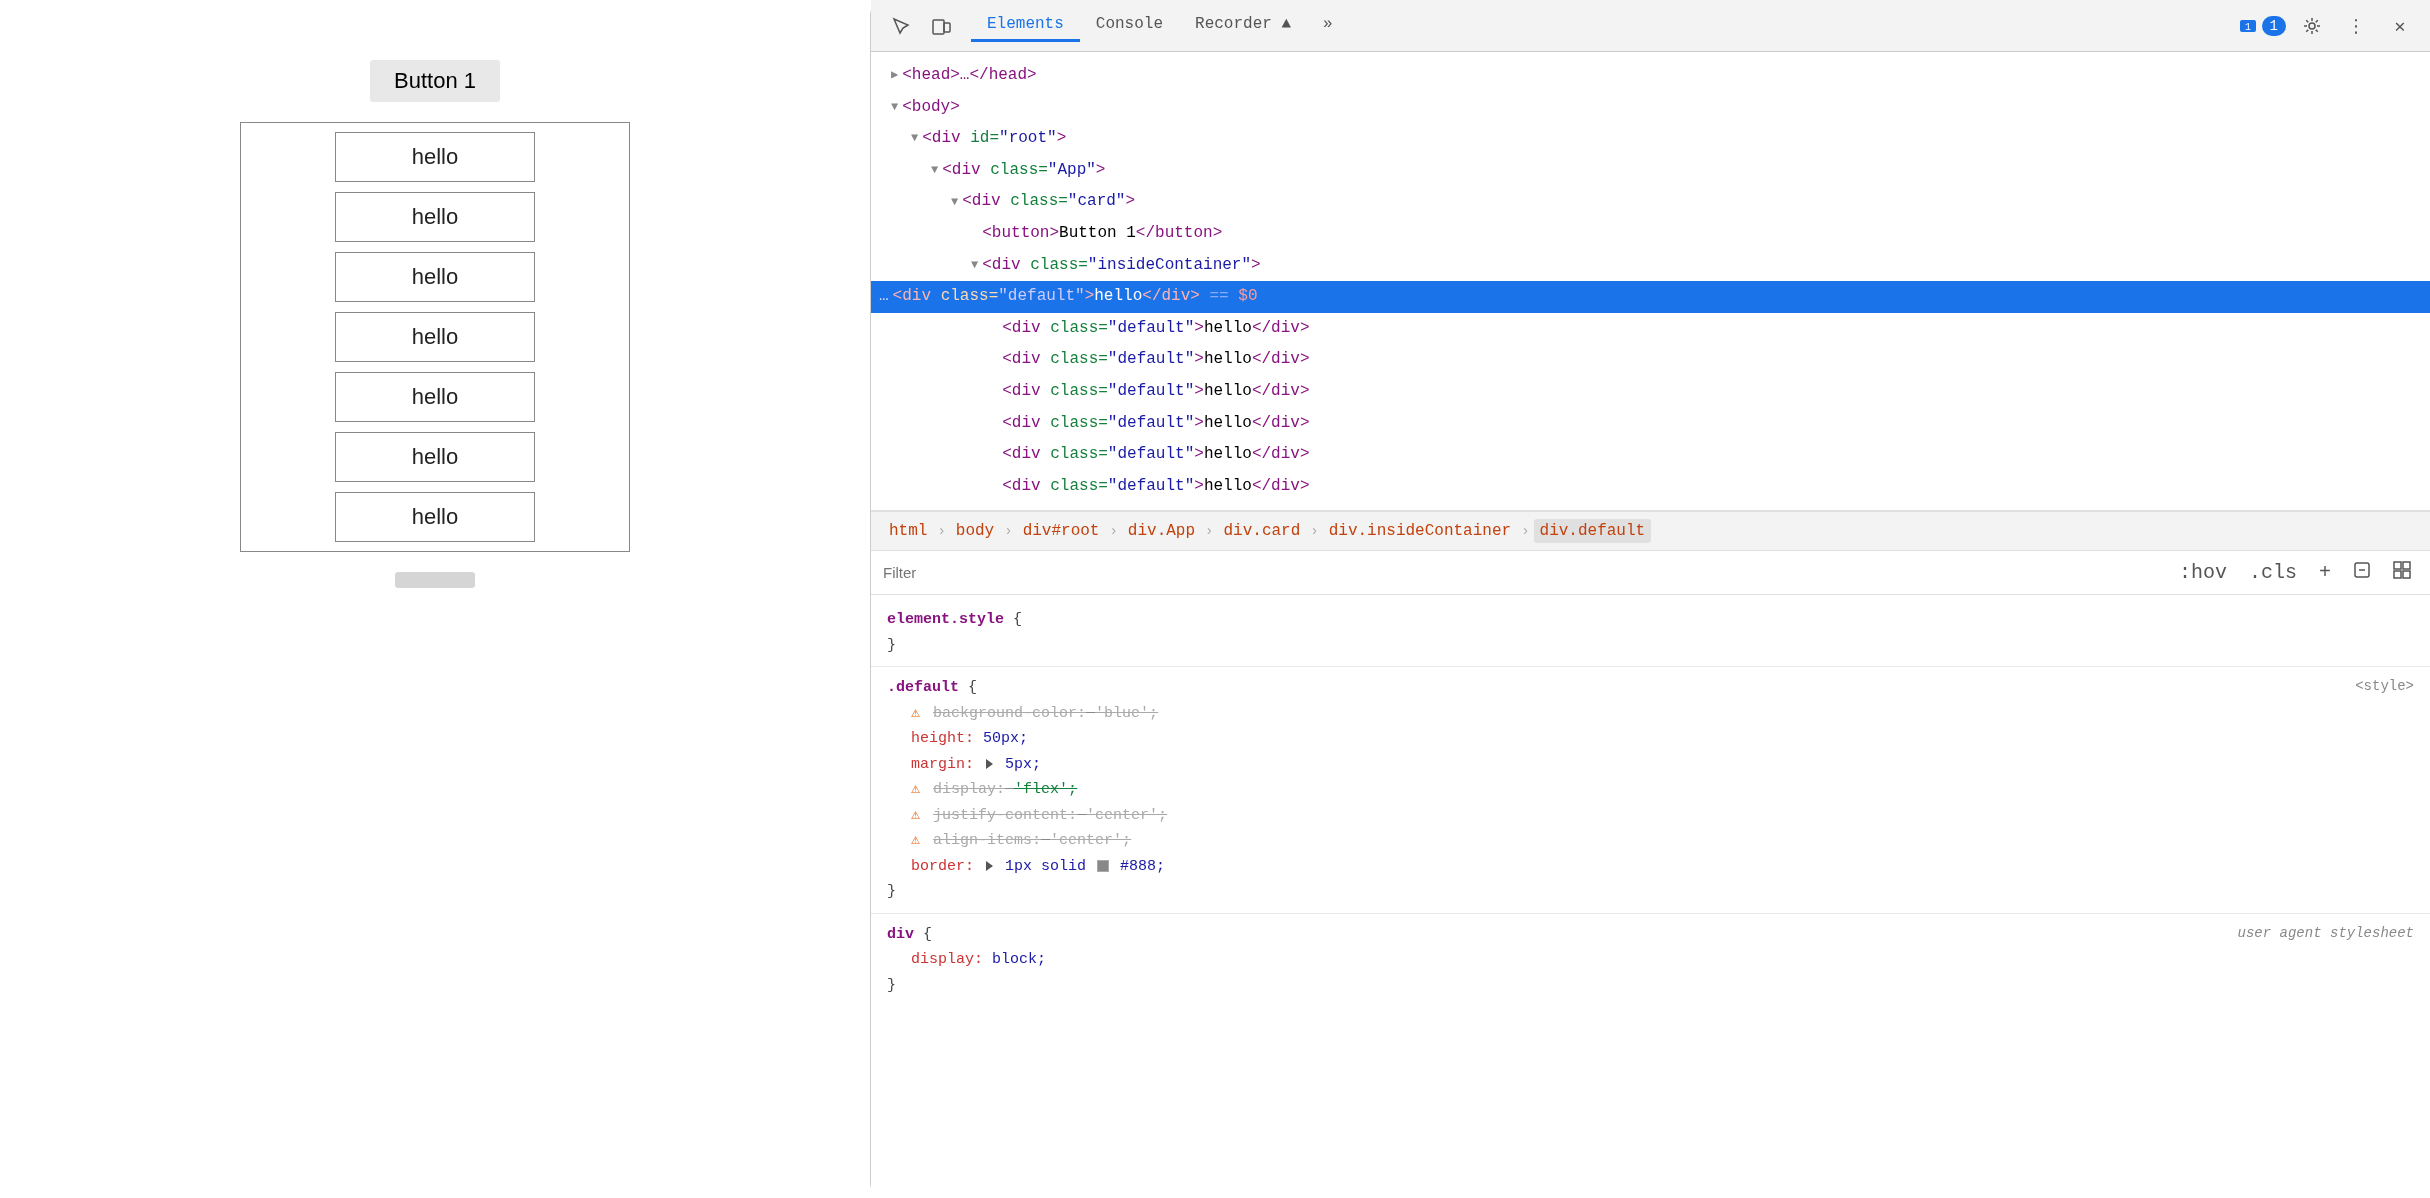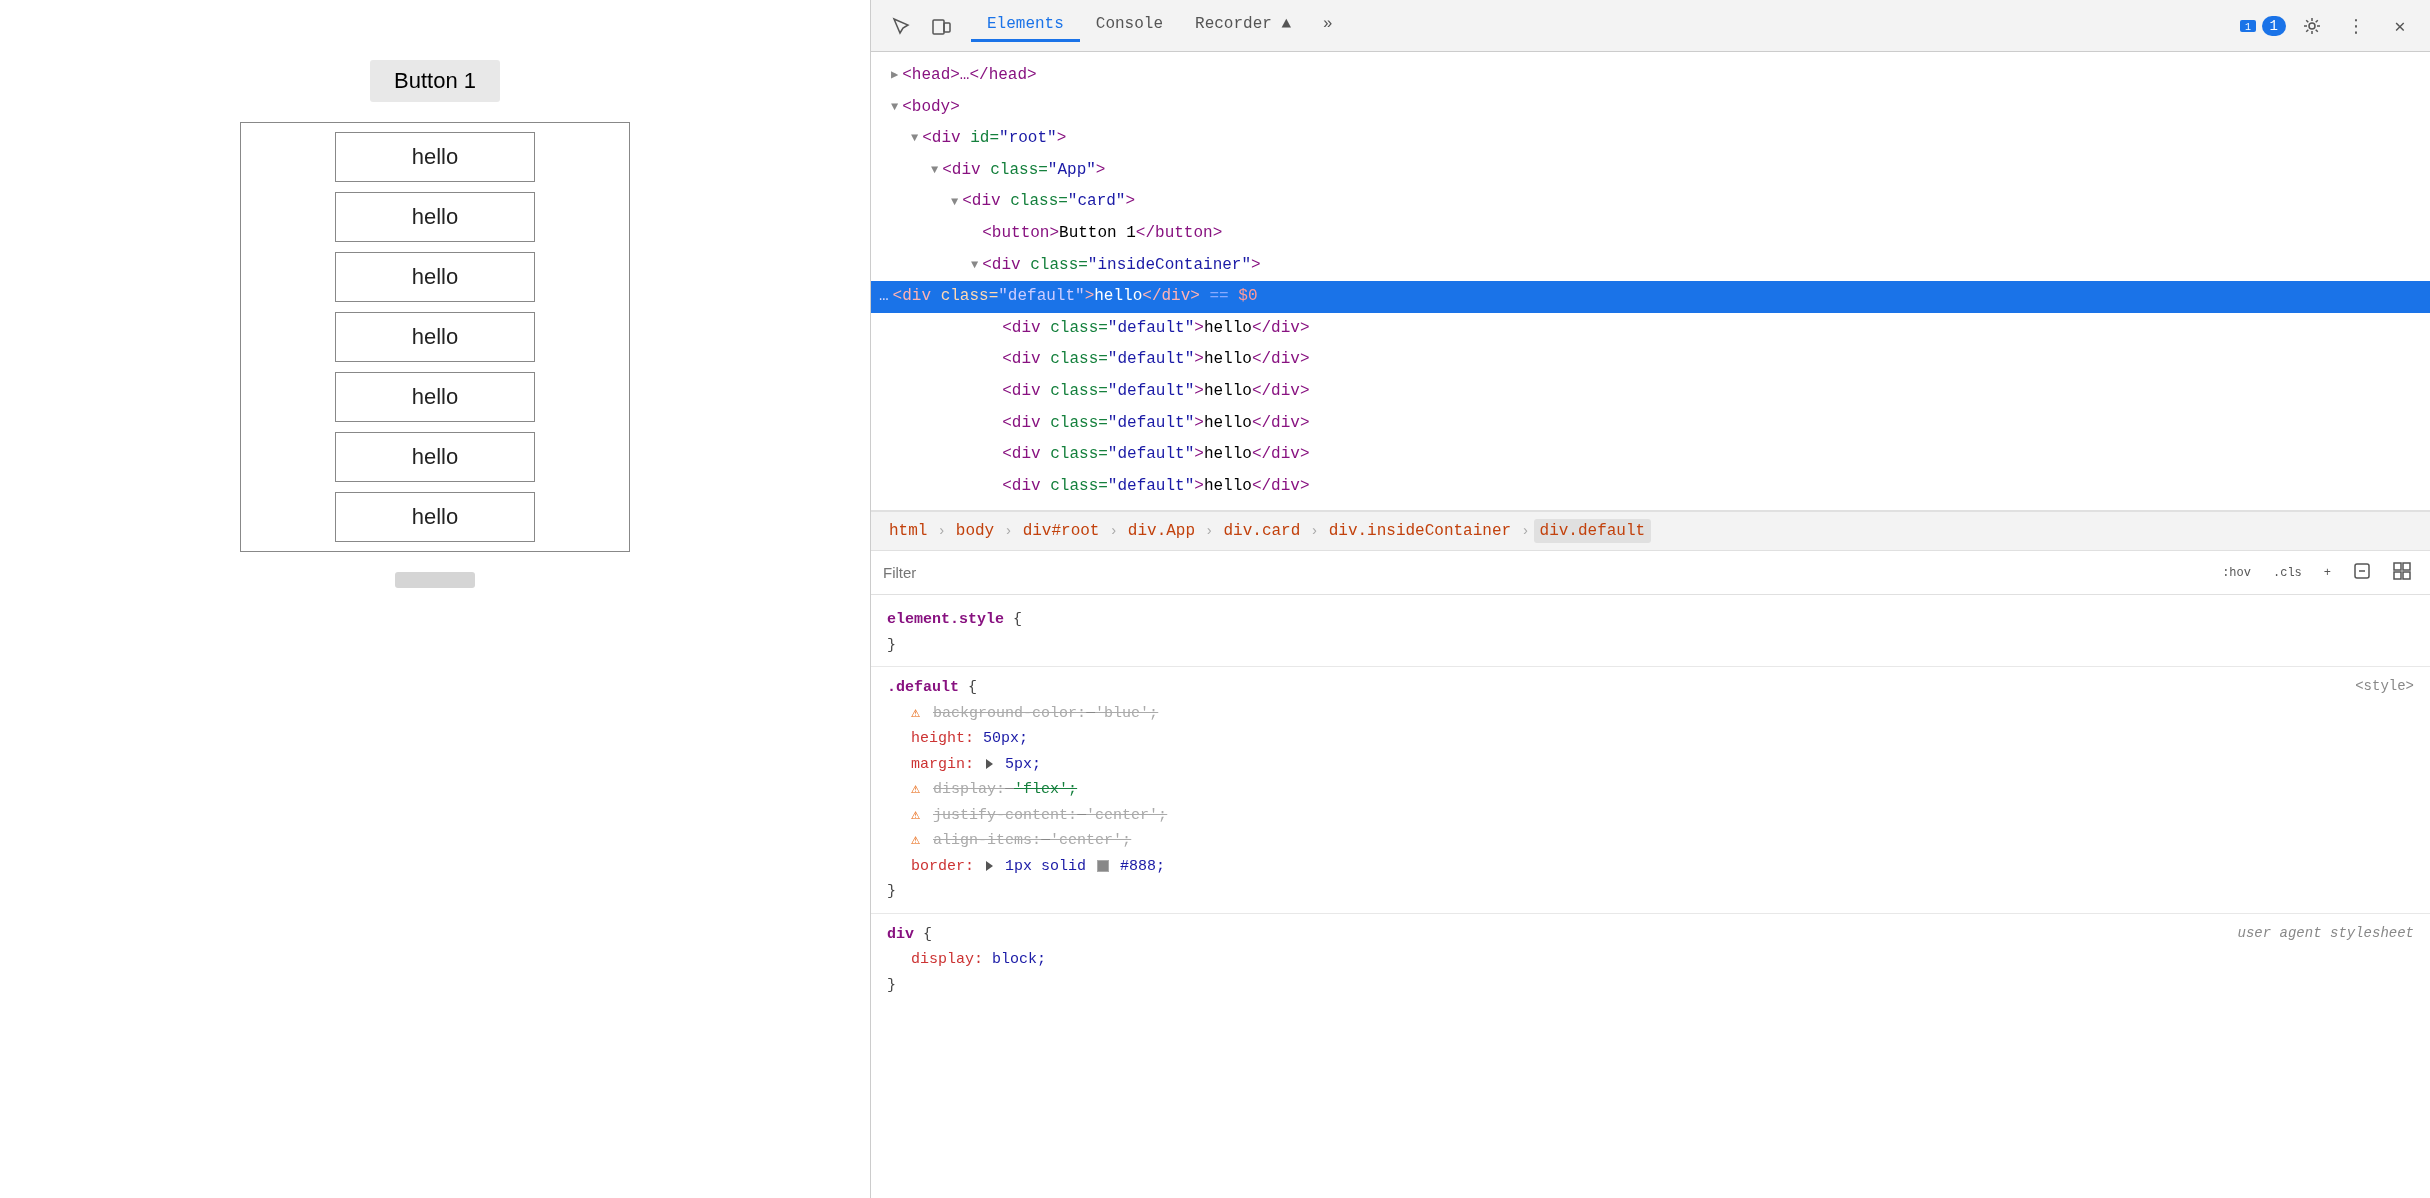--- a/index.html
+++ b/index.html
@@ -60,20 +60,21 @@
     
     .devtools {
       flex: 1;
       height: 100%;
       background: #f8f8f8;
       border-left: 1px solid #ccc;
       display: flex;
       flex-direction: column;
       font-family: 'Menlo', 'Monaco', 'Courier New', monospace;
       font-size: 16px;
+      border-radius: 15px;
     }
 
     
     .devtools-toolbar {
       height: 52px;
       background: #f3f3f3;
       border-bottom: 1px solid #ccc;
       display: flex;
       align-items: center;
       padding: 0 12px;
@@ -241,21 +242,21 @@
       font-size: 15px;
       background: transparent;
       color: #333;
     }
 
     .filter-actions {
       display: flex;
       align-items: center;
       gap: 8px;
       color: #555;
-      font-size: 12px;
+      font-size: 20px;
     }
 
     .filter-btn {
       cursor: pointer;
       padding: 2px 6px;
       border-radius: 3px;
       border: 1px solid transparent;
     }
 
     

